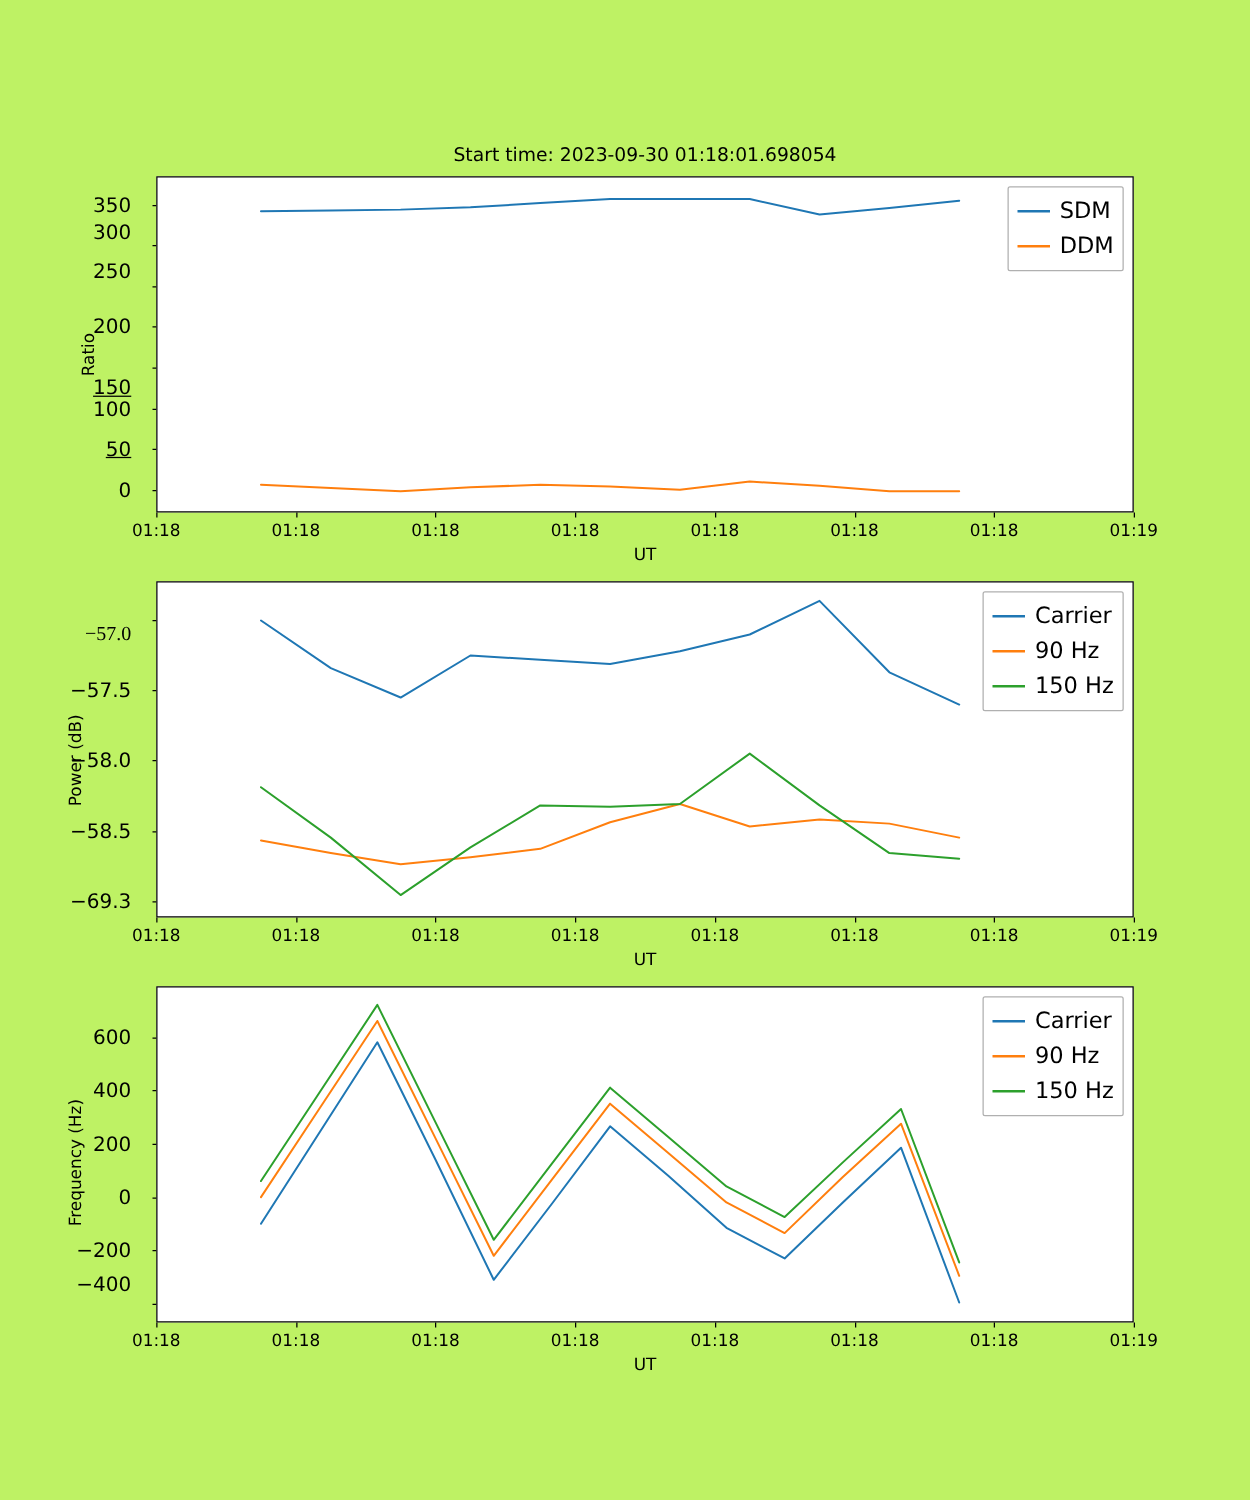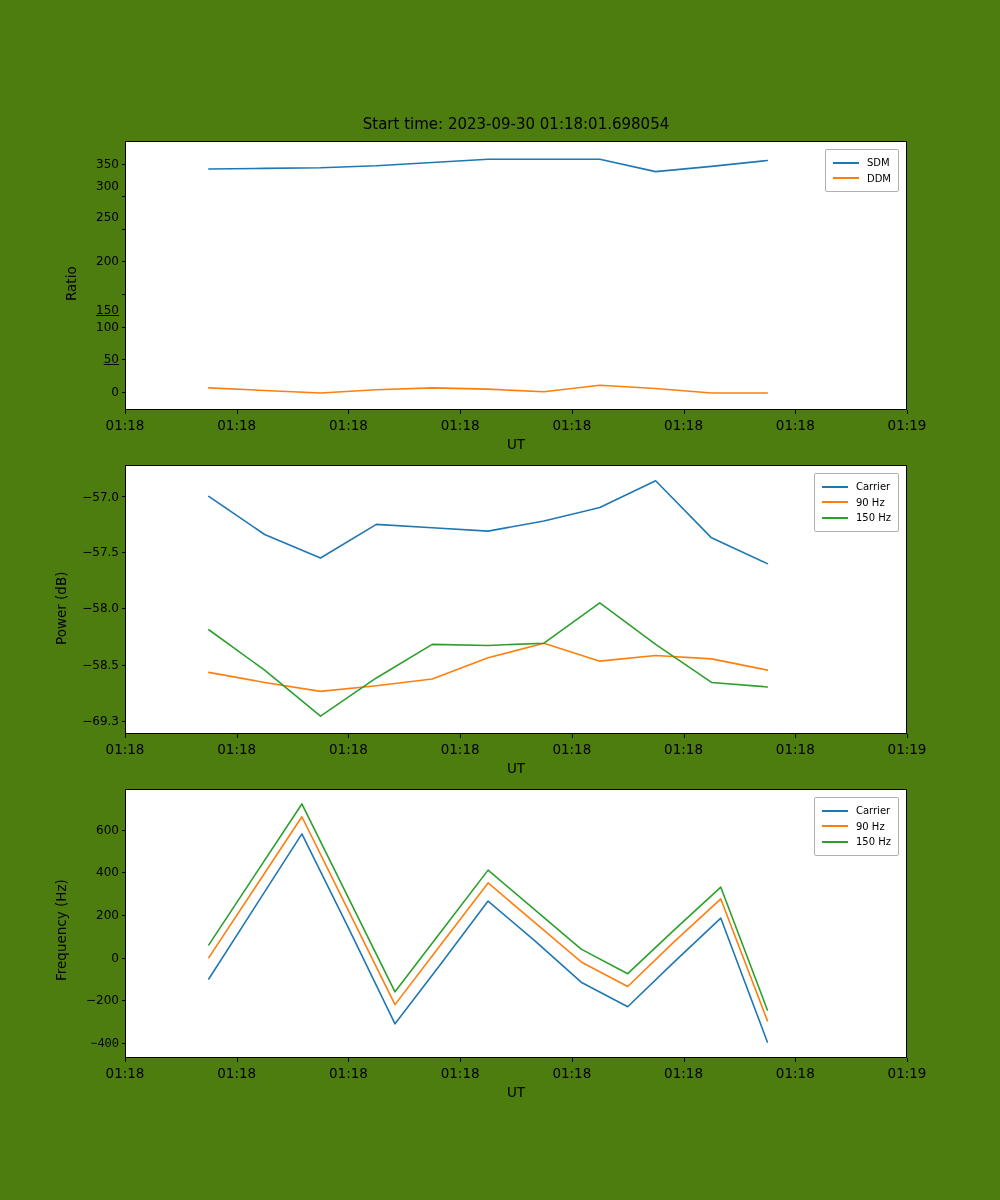--- a/index.html
+++ b/index.html
@@ -11,21 +11,21 @@
     width: 1000px;
     height: 1200px;
     font-family: "DejaVu Sans", sans-serif;
     color: #000000;
     overflow: hidden;
   }
   #figure {
     position: relative;
     width: 1000px;
     height: 1200px;
-    background: #4d7c0f;
+    background: #bef264;
   }
   .panel {
     position: absolute;
   }
   .plot-title {
     position: absolute;
     width: 100%;
     text-align: center;
     font-size: 15px;
     color: #000;
@@ -45,23 +45,23 @@
   .svg-layer {
     position: absolute;
     left: 0;
     top: 0;
     width: 100%;
     height: 100%;
   }
   .ytick-label {
     position: absolute;
     right: 100%;
-    margin-right: 6px;
+    margin-right: 20px;
     transform: translateY(-50%);
-    font-size: 12px;
+    font-size: 16px;
     white-space: nowrap;
     text-align: right;
   }
   .xtick-label {
     position: absolute;
     top: 100%;
     margin-top: 7px;
     transform: translateX(-50%);
     font-size: 13.5px;
     white-space: nowrap;
@@ -93,21 +93,21 @@
     transform-origin: 0 0;
     font-size: 13.5px;
     white-space: nowrap;
   }
   .legend {
     position: absolute;
     border: 1px solid #b0b0b0;
     background: rgba(255,255,255,0.85);
     border-radius: 2px;
     padding: 5px 7px 5px 7px;
-    font-size: 10px;
+    font-size: 18px;
     line-height: 1.55;
   }
   .legend-row {
     display: flex;
     align-items: center;
     white-space: nowrap;
   }
   .legend-swatch {
     width: 26px;
     height: 2px;
@@ -217,21 +217,21 @@
       <div class="xtick-label" style="left: 782px;">01:19</div>
       <div class="tick-mark-y" style="top: 255.55px;"></div>
       <div class="ytick-label" style="top: 255.55px;">−69.3</div>
       <div class="tick-mark-y" style="top: 199.508px;"></div>
       <div class="ytick-label" style="top: 199.508px;">−58.5</div>
       <div class="tick-mark-y" style="top: 143.467px;"></div>
       <div class="ytick-label" style="top: 143.467px;">−58.0</div>
       <div class="tick-mark-y" style="top: 87.425px;"></div>
       <div class="ytick-label" style="top: 87.425px;">−57.5</div>
       <div class="tick-mark-y" style="top: 31.3833px;"></div>
-      <div class="ytick-label" style="top: 32px;">−57.0</div>
+      <div class="ytick-label" style="top: 43px; font-family: Liberation Serif, serif;">−57.0</div>
     </div>
 
   <div class="panel" style="left:125px; top:789px; width:782px; height:269px;">
     <div class="axes-frame"></div>
     <svg class="svg-layer" viewBox="0 0 782 269" preserveAspectRatio="none">
         <polyline points="83.79,190.01 130.33,117.42 176.88,44.83 223.43,138.77 269.98,234.84 316.52,174.00 363.07,112.08 409.62,151.58 456.17,193.21 502.71,217.76 549.26,172.93 595.81,129.16 642.36,252.99" fill="none" stroke="#1f77b4" stroke-width="1.6" stroke-linejoin="round" stroke-linecap="round" vector-effect="non-scaling-stroke"></polyline>
         <polyline points="83.79,168.66 130.33,98.21 176.88,27.75 223.43,121.69 269.98,215.63 316.52,154.78 363.07,93.94 409.62,133.43 456.17,172.93 502.71,197.48 549.26,152.65 595.81,109.95 642.36,231.64" fill="none" stroke="#ff7f0e" stroke-width="1.6" stroke-linejoin="round" stroke-linecap="round" vector-effect="non-scaling-stroke"></polyline>
         <polyline points="83.79,155.85 130.33,85.40 176.88,14.94 223.43,108.88 269.98,202.82 316.52,141.97 363.07,81.13 409.62,120.62 456.17,160.12 502.71,184.67 549.26,140.90 595.81,98.21 642.36,220.96" fill="none" stroke="#2ca02c" stroke-width="1.6" stroke-linejoin="round" stroke-linecap="round" vector-effect="non-scaling-stroke"></polyline>
       </svg>
     <div class="ylabel" style="left:-72px; top:192px; transform: rotate(-90deg);">Frequency (Hz)</div>
@@ -260,21 +260,21 @@
       <div class="xtick-label" style="left: 335.143px;">01:18</div>
       <div class="tick-mark-x" style="left: 446.857px;"></div>
       <div class="xtick-label" style="left: 446.857px;">01:18</div>
       <div class="tick-mark-x" style="left: 558.571px;"></div>
       <div class="xtick-label" style="left: 558.571px;">01:18</div>
       <div class="tick-mark-x" style="left: 670.286px;"></div>
       <div class="xtick-label" style="left: 670.286px;">01:18</div>
       <div class="tick-mark-x" style="left: 782px;"></div>
       <div class="xtick-label" style="left: 782px;">01:19</div>
       <div class="tick-mark-y" style="top: 254.056px;"></div>
-      <div class="ytick-label" style="top: 255px; font-family: Liberation Mono, monospace;">−400</div>
+      <div class="ytick-label" style="top: 238px;">−400</div>
       <div class="tick-mark-y" style="top: 211.357px;"></div>
       <div class="ytick-label" style="top: 211.357px;">−200</div>
       <div class="tick-mark-y" style="top: 168.659px;"></div>
       <div class="ytick-label" style="top: 168.659px;">0</div>
       <div class="tick-mark-y" style="top: 125.96px;"></div>
       <div class="ytick-label" style="top: 125.96px;">200</div>
       <div class="tick-mark-y" style="top: 83.2619px;"></div>
       <div class="ytick-label" style="top: 83.2619px;">400</div>
       <div class="tick-mark-y" style="top: 40.5635px;"></div>
       <div class="ytick-label" style="top: 40.5635px;">600</div>

